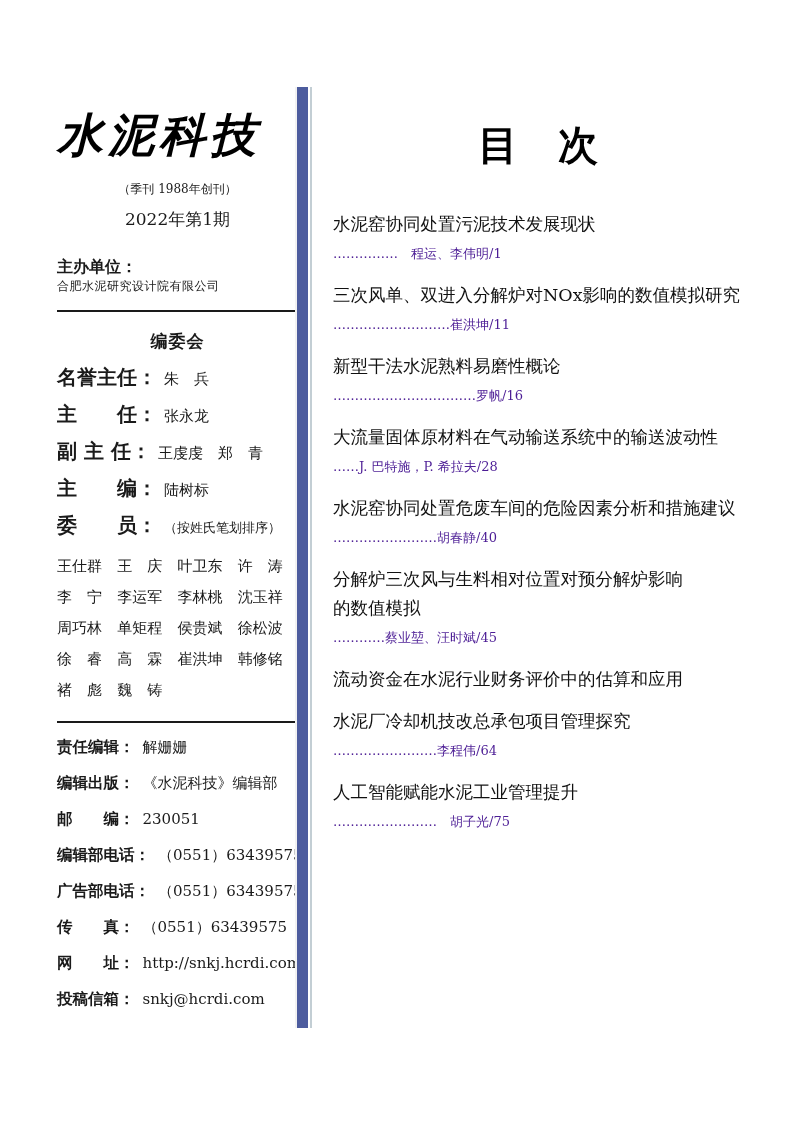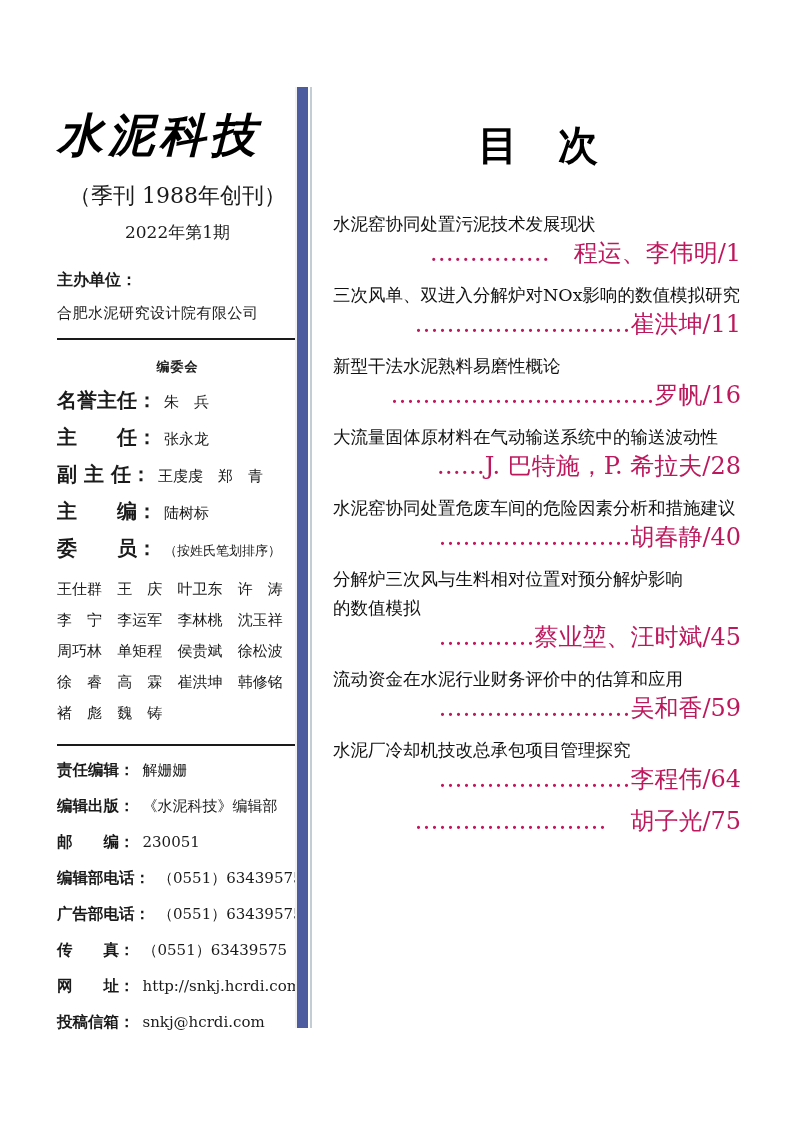--- a/index.html
+++ b/index.html
@@ -16,36 +16,36 @@
   
   .left-col { position: absolute; left: 57px; top: 103px; width: 241px; }
 
   .jtitle {
     font-family: "DejaVu Serif", serif;
     font-weight: 900; font-style: italic;
     font-size: 46px; letter-spacing: 5px;
     text-align: left; color: #000;
     line-height: 1.4;
   }
-  .jsub  { margin-top: 14px; font-size: 22px; text-align: center; }
+  .jsub  { margin-top: 14px; font-size: 12px; text-align: center; }
   .jissue{ margin-top: 10px; font-size: 17px; text-align: center; }
 
   .org-label {
     margin-top: 26px;
     font-family: Liberation Serif, serif;
     font-weight: bold; font-size: 16px;
   }
-  .org-name { margin-top: 13px; font-size: 15px; letter-spacing: 0.5px; }
+  .org-name { font-size: 12px; letter-spacing: 0.5px; }
 
   .rule { margin-top: 15px; border-top: 2px solid #1a1a1a; height: 0; }
 
   .board-header {
     margin-top: 18px; text-align: center;
     font-family: "DejaVu Sans", "Liberation Sans", sans-serif;
-    font-weight: bold; font-size: 13px; letter-spacing: 1px;
+    font-weight: bold; font-size: 17px; letter-spacing: 1px;
   }
 
   .role-row { margin-top: 13px; display: flex; align-items: baseline; line-height: 22px; }
   .role-label {
     font-family: "DejaVu Sans", "Liberation Sans", sans-serif;
     font-weight: bold; font-size: 20px; flex: none;
   }
   .role-value { font-size: 15px; margin-left: 7px; }
   .role-value.small { font-size: 13px; }
 
@@ -75,21 +75,21 @@
   .right-col { position: absolute; left: 333px; top: 120px; width: 410px; }
 
   .toc-header {
     font-family: "DejaVu Serif", serif;
     font-weight: 700; font-size: 40px;
     text-align: center; line-height: 50px; color: #000;
   }
   .toc-list { margin-top: 40px; }
   .toc-item { margin-bottom: 13px; }
   .toc-item-title  { font-size: 17.5px; line-height: 29px; color: #111; }
-  .toc-item-leader { font-size: 24px; line-height: 29px; text-align: right; padding-right: 2px; color: #be185d; }
+  .toc-item-leader { font-size: 13px; line-height: 29px; text-align: left; padding-right: 2px; color: #4c1d95; }
 </style>
 </head>
 <body>
 
 <div class="page">
 
   <div class="left-col">
 
     <div class="jtitle">水泥科技</div>
     <div class="jsub">（季刊 1988年创刊）</div>
@@ -215,28 +215,28 @@
 
       <div class="toc-item">
         <div class="toc-item-title">分解炉三次风与生料相对位置对预分解炉影响</div>
         <div class="toc-item-title">的数值模拟</div>
         <div class="toc-item-leader">…………蔡业堃、汪时斌/45</div>
       </div>
 
 
       <div class="toc-item">
         <div class="toc-item-title">流动资金在水泥行业财务评价中的估算和应用</div>
-        <div class="toc-item-leader">……………………吴和香/59</div>
       </div>
 
       <div class="toc-item">
         <div class="toc-item-title">水泥厂冷却机技改总承包项目管理探究</div>
         <div class="toc-item-leader">……………………李程伟/64</div>
       </div>
 
       <div class="toc-item">
+        <div class="toc-item-title">人工智能赋能水泥工业管理提升</div>
         <div class="toc-item-leader">……………………　胡子光/75</div>
       </div>
 
     </div>
   </div>
 
 </div>
 
 </body></html>

